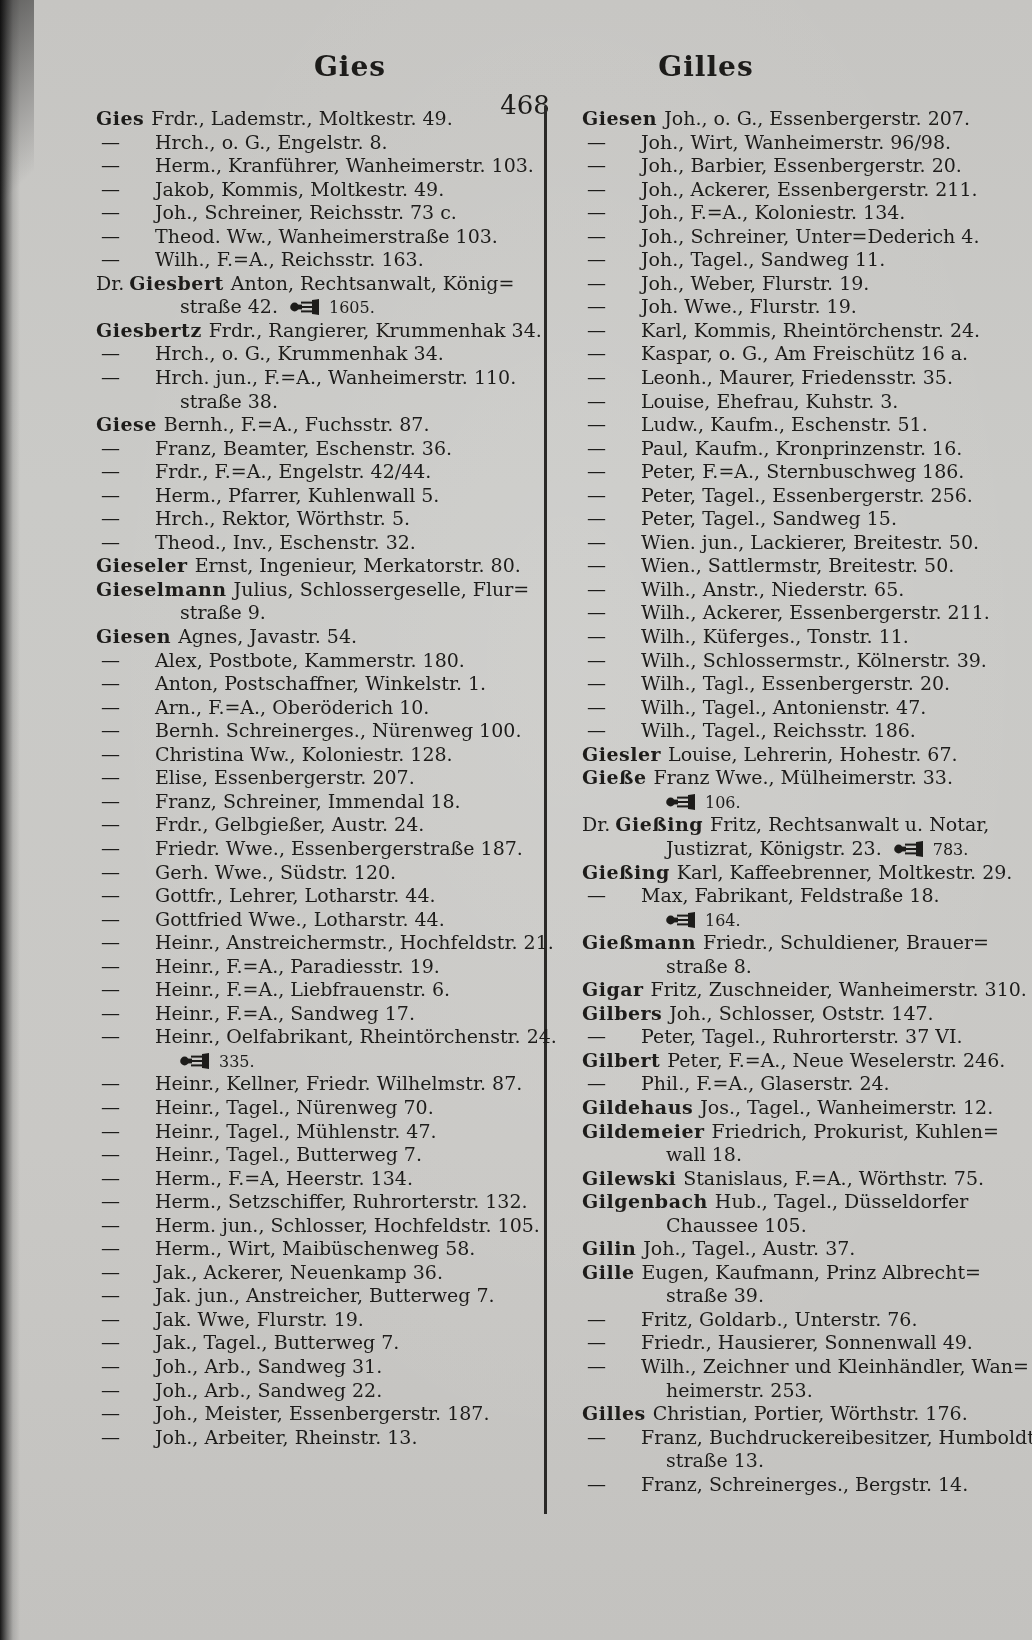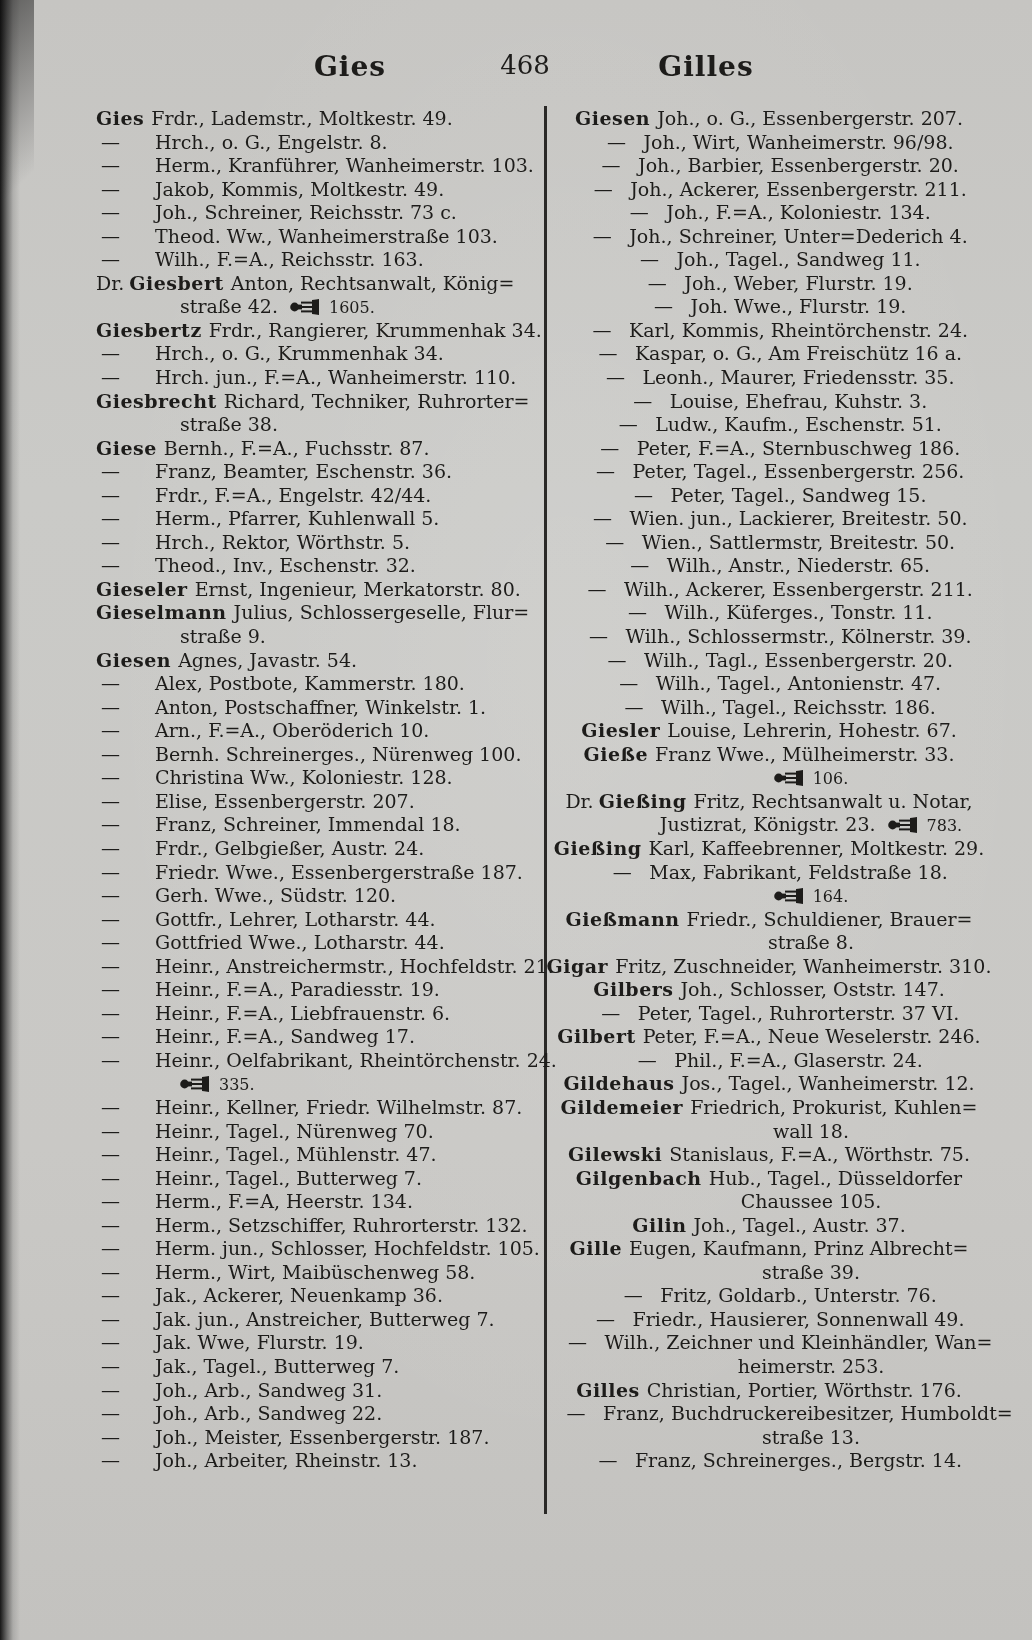--- a/index.html
+++ b/index.html
@@ -17,26 +17,26 @@
     background:linear-gradient(to right, rgba(8,8,8,0.92), rgba(40,40,40,0.55) 35%, rgba(90,90,90,0.22) 65%, rgba(120,120,120,0) 100%);
   }
   .binding-edge:before{
     content:"";position:absolute;left:0;top:0;width:34px;height:260px;
     background:linear-gradient(135deg, rgba(10,10,10,0.55), rgba(10,10,10,0) 70%);
   }
   .header{position:absolute;top:50px;left:0;width:100%;height:40px;}
   .hdr{position:absolute;transform:translateX(-50%);white-space:nowrap;}
   .hdr-word{font-weight:700;font-size:28px;letter-spacing:1px;}
   .hdr-left{left:350px;}
-  .hdr-num{left:525px;font-size:26px;font-weight:400;}
+  .hdr-num{left:525px;font-size:26px;font-weight:400;margin-top:40px;}
   .hdr-right{left:706px;}
   .divider{position:absolute;left:544px;top:106px;height:1408px;width:3px;background:#2a2927;}
   .col{position:absolute;top:107px;font-size:19px;line-height:23.55px;}
   .col-left{left:96px;width:446px;}
-  .col-right{left:544px;width:450px;text-align:center;}
+  .col-right{left:582px;width:450px;}
   .line{white-space:nowrap;height:23.55px;}
   .line.gap{}
   .pre{margin-right:5px;}
   .lead{font-weight:700;margin-right:7px;letter-spacing:0.5px;}
   .dash{display:inline-block;width:54px;padding-left:5px;}
   .cont{padding-left:84px;}
   .phone{display:inline-block;}
   .line .phone-num{font-size:16px;}
   .tel-svg{width:30px;height:16px;vertical-align:-2px;margin:0 9px 0 12px;}
   .cont.phone-only .tel-svg{margin-left:0;}
@@ -67,21 +67,20 @@
             <circle cx="4.6" cy="8" r="4.4" fill="#1d1c1a"></circle>
             <rect x="8" y="5.6" width="4" height="4.8" fill="#1d1c1a"></rect>
             <rect x="11" y="2.6" width="11.5" height="2" fill="#1d1c1a"></rect>
             <rect x="11" y="7" width="11.5" height="2" fill="#1d1c1a"></rect>
             <rect x="11" y="11.4" width="11.5" height="2" fill="#1d1c1a"></rect>
             <path d="M22,1 C25,1 27,0 29,0 L29,16 C27,16 25,15 22,15 Z" fill="#1d1c1a"></path>
           </svg></span><span class="phone-num">1605.</span></span></div>
     <div class="line"><span class="lead">Giesbertz</span><span class="txt">Frdr., Rangierer, Krummenhak 34.</span></div>
     <div class="line"><span class="dash">—</span><span class="txt">Hrch., o. G., Krummenhak 34.</span></div>
     <div class="line"><span class="dash">—</span><span class="txt">Hrch. jun., F.=A., Wanheimerstr. 110.</span></div>
-    <div class="line"><span class="lead">Giesbrecht</span><span class="txt">Richard, Techniker, Ruhrorter=</span></div>
     <div class="line cont"><span class="txt">straße 38.</span></div>
     <div class="line"><span class="lead">Giese</span><span class="txt">Bernh., F.=A., Fuchsstr. 87.</span></div>
     <div class="line"><span class="dash">—</span><span class="txt">Franz, Beamter, Eschenstr. 36.</span></div>
     <div class="line"><span class="dash">—</span><span class="txt">Frdr., F.=A., Engelstr. 42/44.</span></div>
     <div class="line"><span class="dash">—</span><span class="txt">Herm., Pfarrer, Kuhlenwall 5.</span></div>
     <div class="line"><span class="dash">—</span><span class="txt">Hrch., Rektor, Wörthstr. 5.</span></div>
     <div class="line"><span class="dash">—</span><span class="txt">Theod., Inv., Eschenstr. 32.</span></div>
     <div class="line"><span class="lead">Gieseler</span><span class="txt">Ernst, Ingenieur, Merkatorstr. 80.</span></div>
     <div class="line"><span class="lead">Gieselmann</span><span class="txt">Julius, Schlossergeselle, Flur=</span></div>
     <div class="line cont"><span class="txt">straße 9.</span></div>
@@ -136,20 +135,21 @@
     <div class="line"><span class="dash">—</span><span class="txt">Joh., F.=A., Koloniestr. 134.</span></div>
     <div class="line"><span class="dash">—</span><span class="txt">Joh., Schreiner, Unter=Dederich 4.</span></div>
     <div class="line"><span class="dash">—</span><span class="txt">Joh., Tagel., Sandweg 11.</span></div>
     <div class="line"><span class="dash">—</span><span class="txt">Joh., Weber, Flurstr. 19.</span></div>
     <div class="line"><span class="dash">—</span><span class="txt">Joh. Wwe., Flurstr. 19.</span></div>
     <div class="line"><span class="dash">—</span><span class="txt">Karl, Kommis, Rheintörchenstr. 24.</span></div>
     <div class="line"><span class="dash">—</span><span class="txt">Kaspar, o. G., Am Freischütz 16 a.</span></div>
     <div class="line"><span class="dash">—</span><span class="txt">Leonh., Maurer, Friedensstr. 35.</span></div>
     <div class="line"><span class="dash">—</span><span class="txt">Louise, Ehefrau, Kuhstr. 3.</span></div>
     <div class="line"><span class="dash">—</span><span class="txt">Ludw., Kaufm., Eschenstr. 51.</span></div>
+    <div class="line"><span class="dash">—</span><span class="txt">Paul, Kaufm., Kronprinzenstr. 16.</span></div>
     <div class="line"><span class="dash">—</span><span class="txt">Peter, F.=A., Sternbuschweg 186.</span></div>
     <div class="line"><span class="dash">—</span><span class="txt">Peter, Tagel., Essenbergerstr. 256.</span></div>
     <div class="line"><span class="dash">—</span><span class="txt">Peter, Tagel., Sandweg 15.</span></div>
     <div class="line"><span class="dash">—</span><span class="txt">Wien. jun., Lackierer, Breitestr. 50.</span></div>
     <div class="line"><span class="dash">—</span><span class="txt">Wien., Sattlermstr, Breitestr. 50.</span></div>
     <div class="line"><span class="dash">—</span><span class="txt">Wilh., Anstr., Niederstr. 65.</span></div>
     <div class="line"><span class="dash">—</span><span class="txt">Wilh., Ackerer, Essenbergerstr. 211.</span></div>
     <div class="line"><span class="dash">—</span><span class="txt">Wilh., Küferges., Tonstr. 11.</span></div>
     <div class="line"><span class="dash">—</span><span class="txt">Wilh., Schlossermstr., Kölnerstr. 39.</span></div>
     <div class="line"><span class="dash">—</span><span class="txt">Wilh., Tagl., Essenbergerstr. 20.</span></div>

